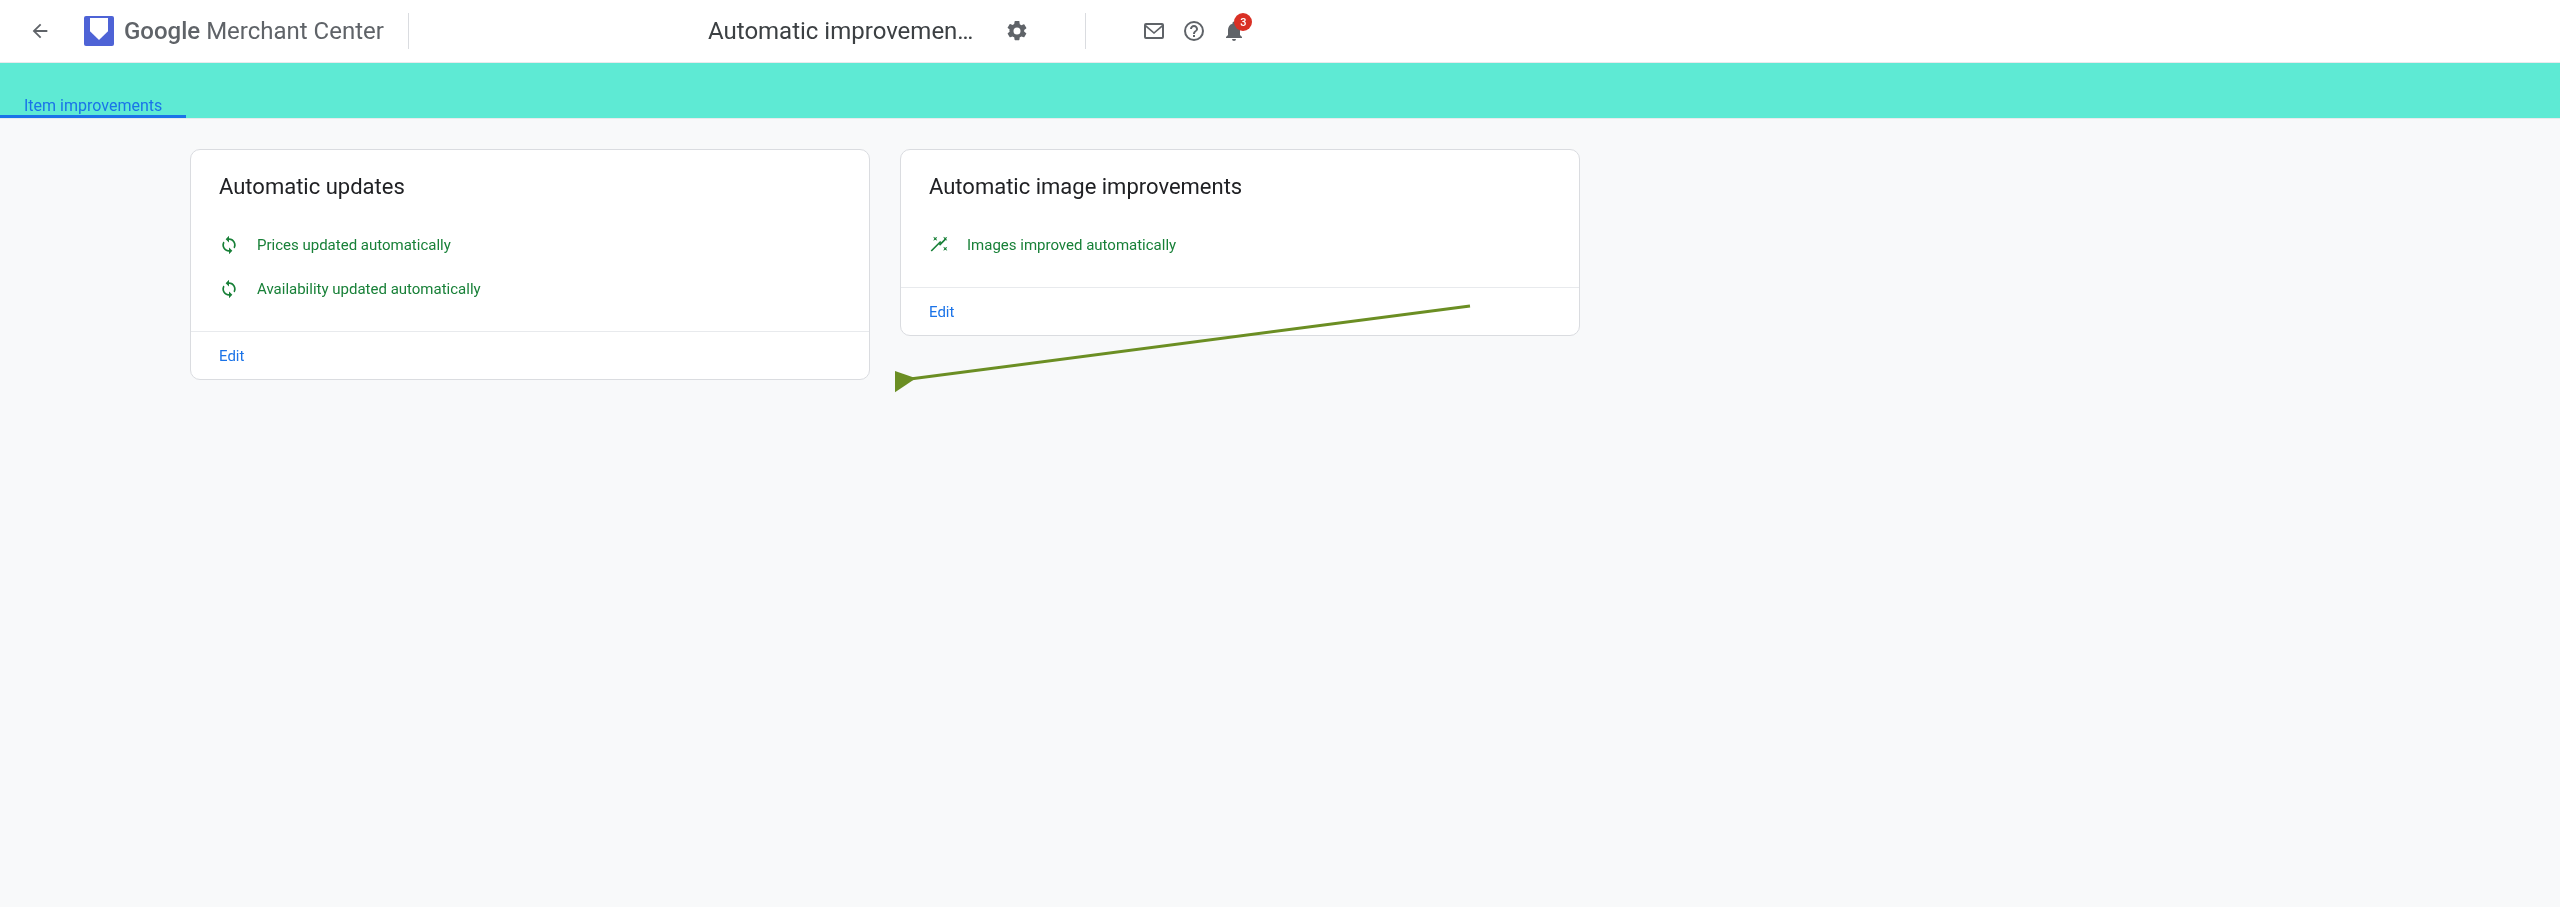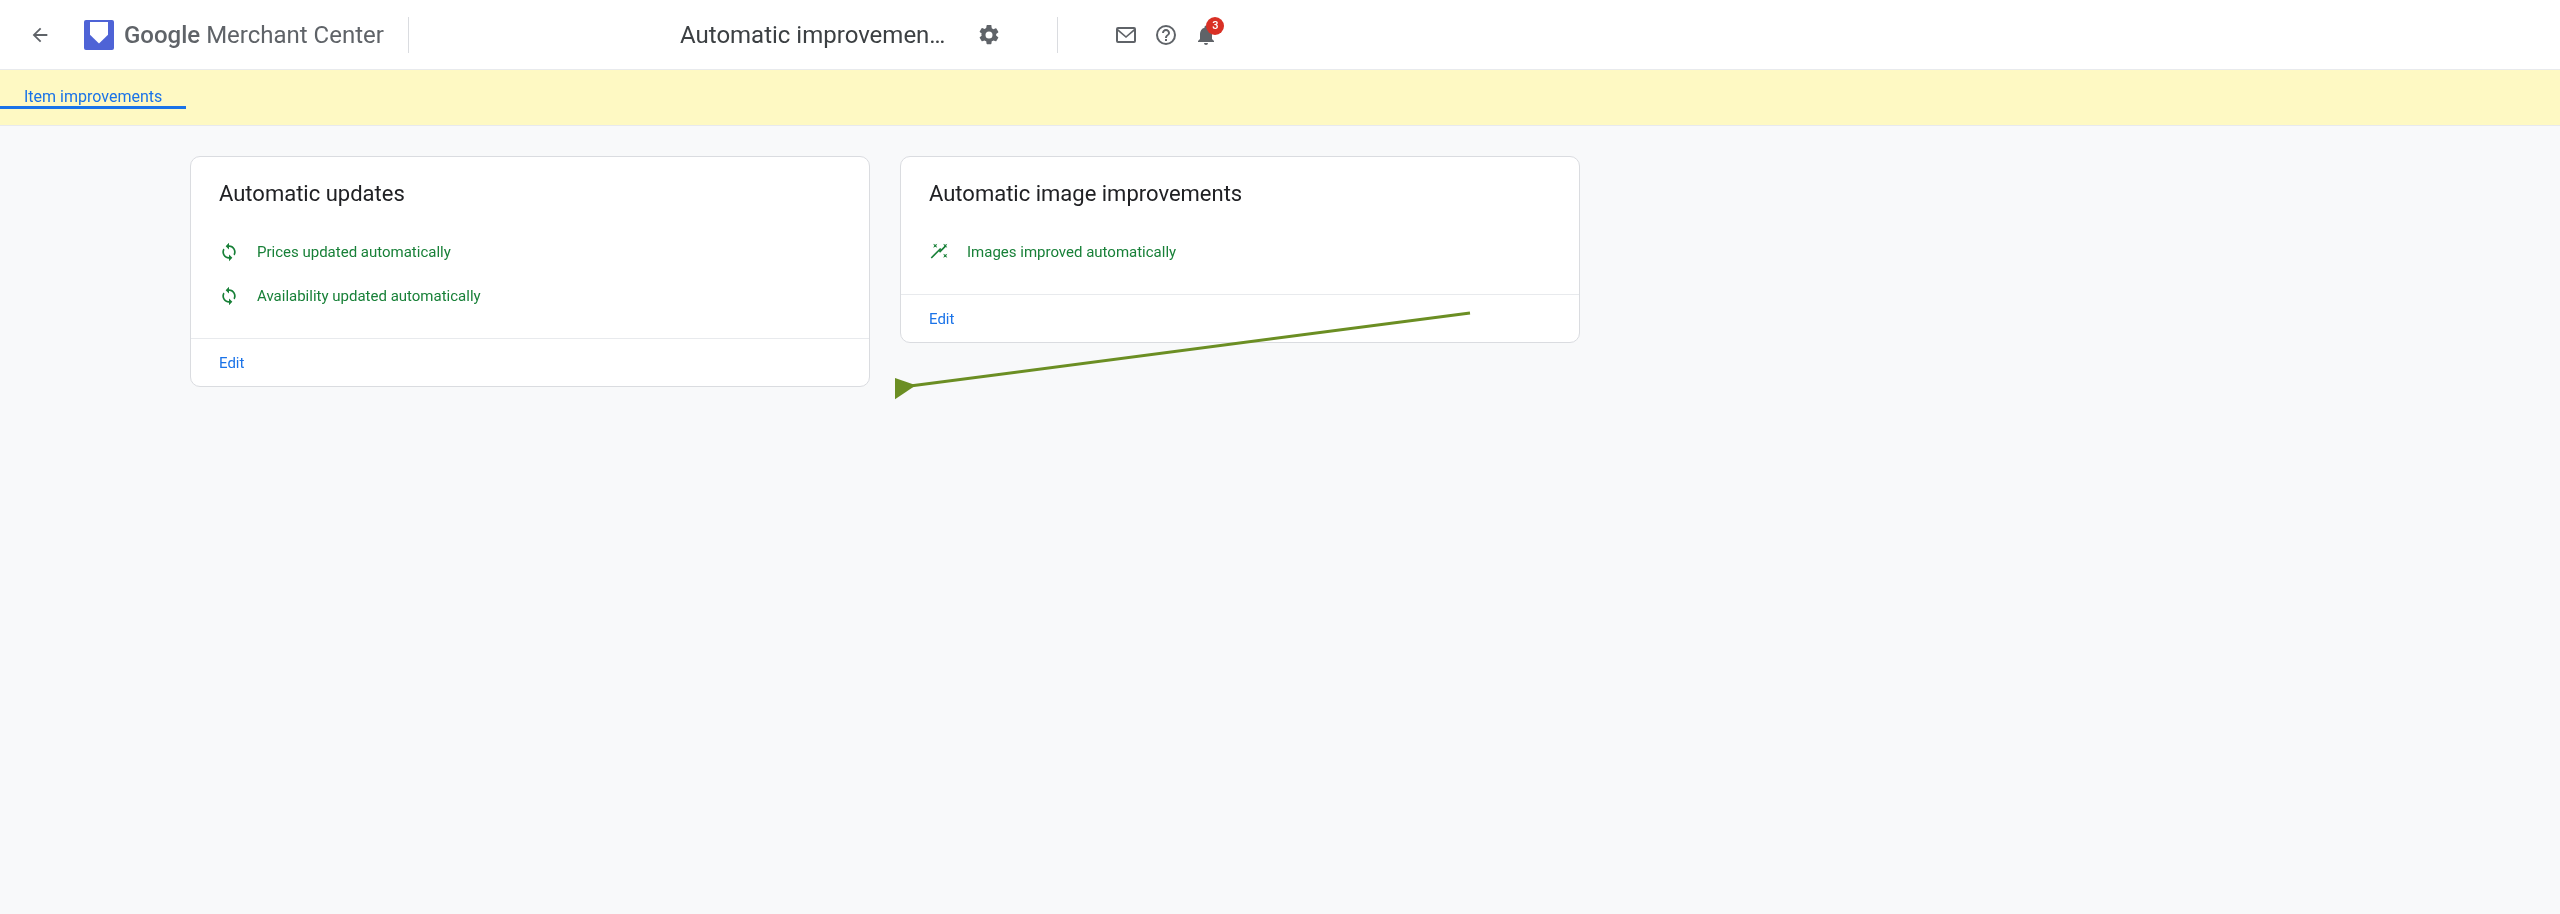--- a/index.html
+++ b/index.html
@@ -8,21 +8,21 @@
     background: #fff;
     color: #202124;
     width: 2560px;
     height: 914px;
     overflow: hidden;
   }
   
   .appbar {
     display: flex;
     align-items: center;
-    height: 70px;
+    height: 63px;
     padding: 0 20px;
     border-bottom: 1px solid #e8eaed;
     position: relative;
   }
   .back-btn {
     width: 40px; height: 40px;
     display: flex; align-items: center; justify-content: center;
     border-radius: 50%;
     cursor: pointer;
     color: #5f6368;
@@ -42,21 +42,21 @@
     background: #fff;
     clip-path: polygon(0 0, 100% 0, 100% 60%, 50% 100%, 0 60%);
   }
   .product-name { font-size: 24px; color: #5f6368; }
   .product-name .google { color: #5f6368; font-weight: 500; }
   .product-name .mc { font-weight: 400; }
   .vdiv { width: 1px; height: 36px; background: #dadce0; margin: 0 24px; }
 
   .title-area {
     position: absolute;
-    left: 680px;
+    left: 708px;
     display: flex; align-items: center; gap: 24px;
   }
   .page-title-trunc {
     font-size: 24px;
     color: #3c4043;
     max-width: 280px;
     white-space: nowrap;
     overflow: hidden;
     text-overflow: ellipsis;
   }
@@ -80,22 +80,22 @@
     border-radius: 9px;
     display: flex; align-items: center; justify-content: center;
     padding: 0 4px;
   }
 
   
   .tabbar {
     height: 56px;
     border-bottom: 1px solid #e8eaed;
     display: flex;
-    align-items: center;
-    background: #fef9c3;
+    align-items: flex-end;
+    background: #5eead4;
   }
   .tab {
     display: flex; align-items: center;
     padding: 0 24px;
     font-size: 16px;
     color: #1a73e8;
     border-bottom: 3px solid #1a73e8;
     cursor: pointer;
   }
 

